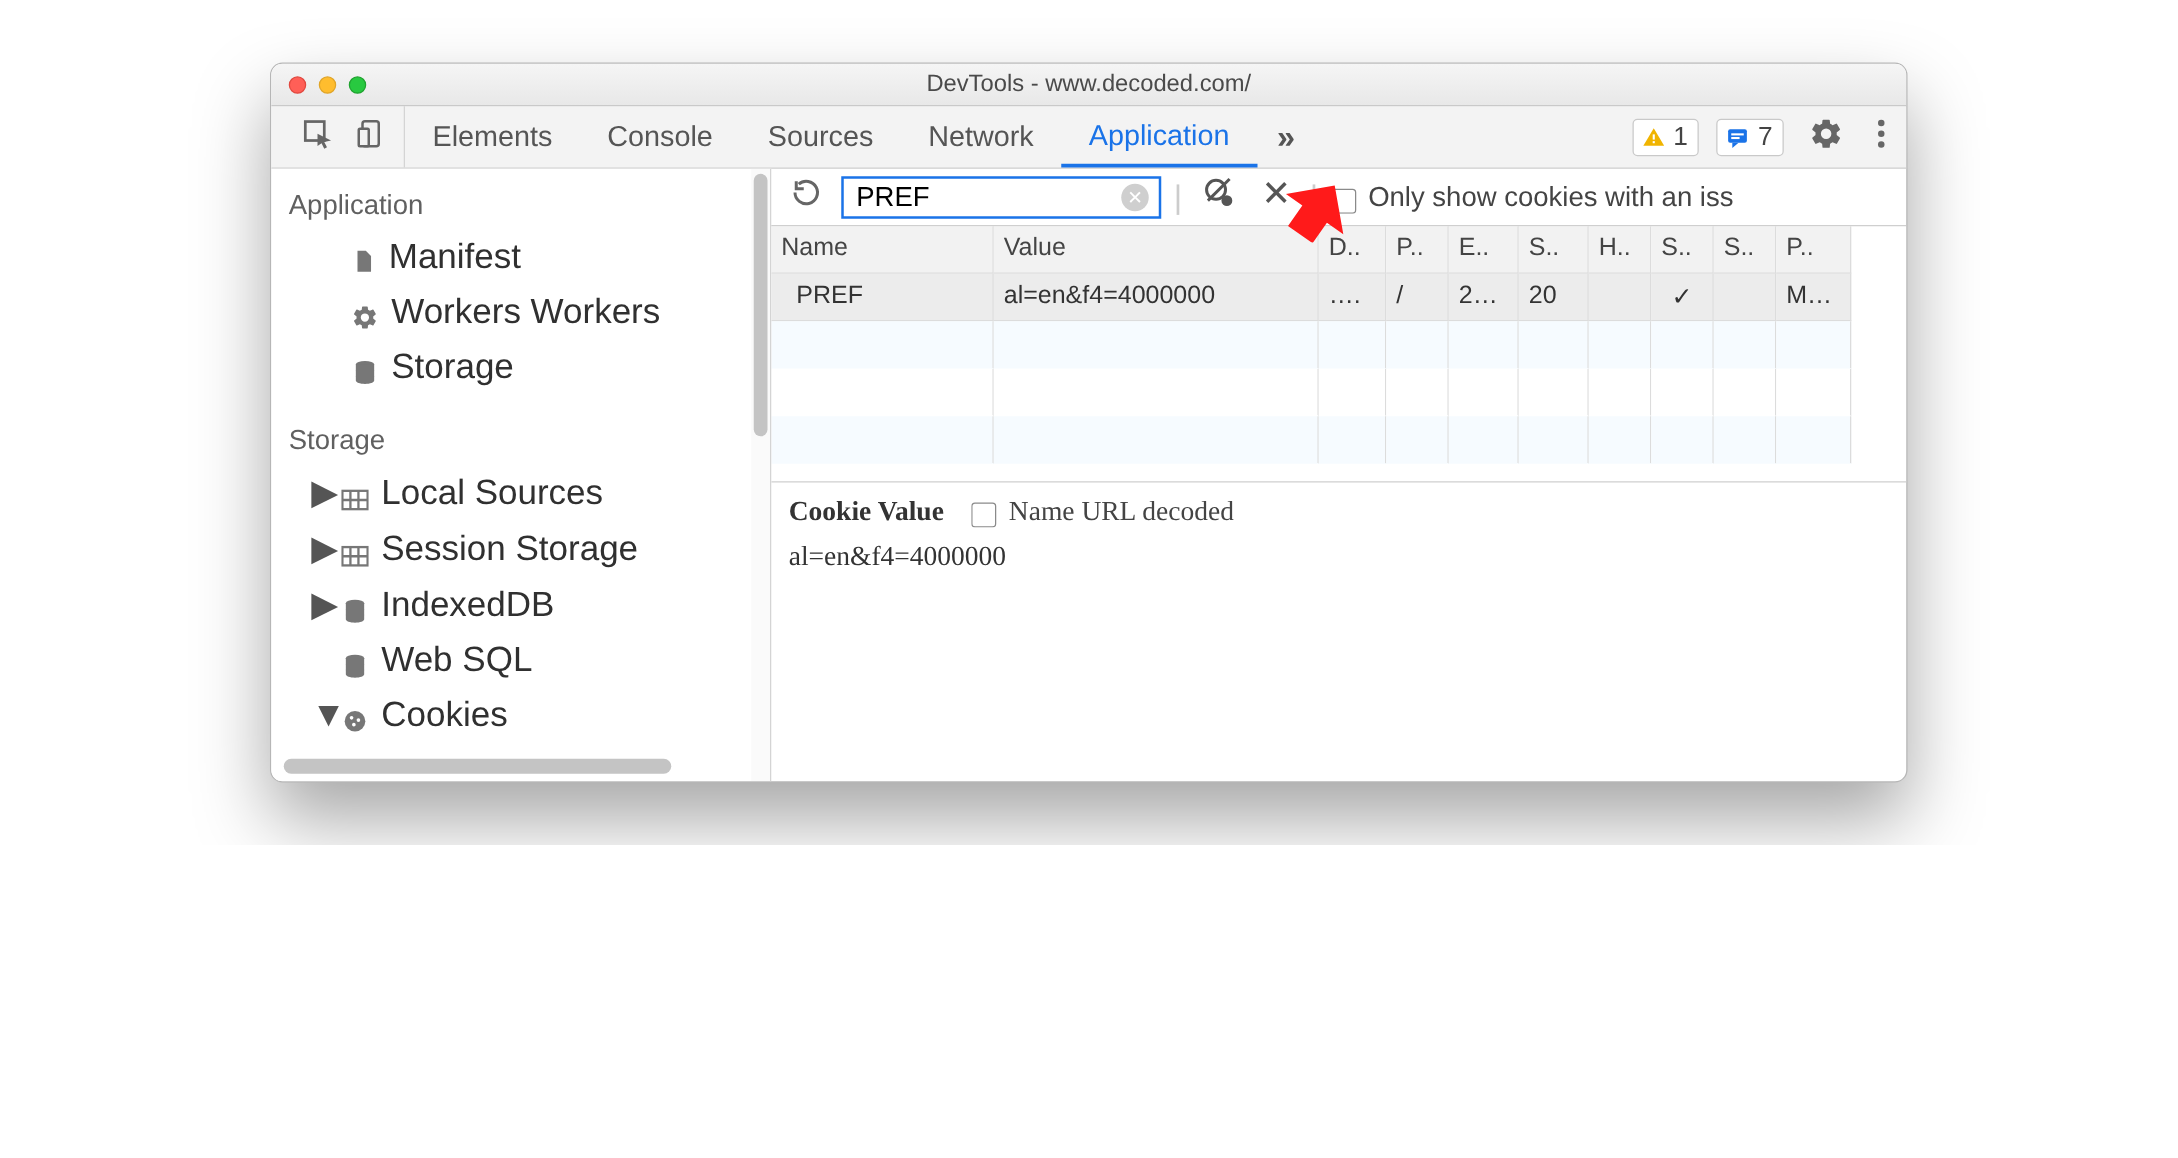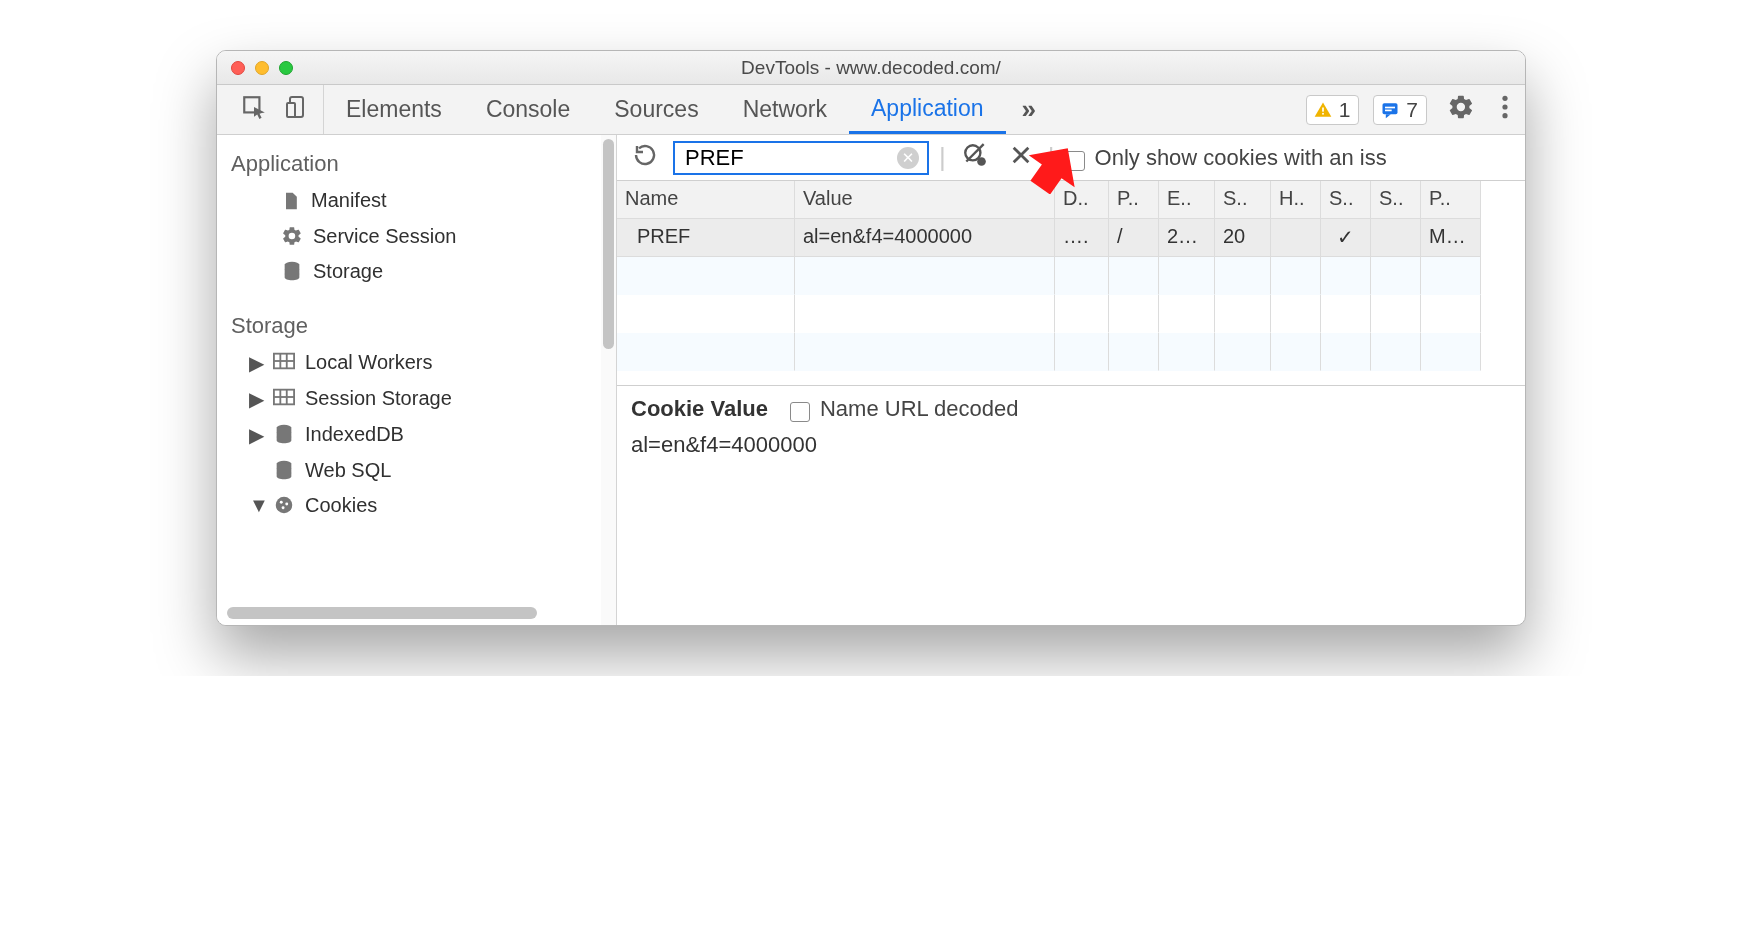--- a/index.html
+++ b/index.html
@@ -97,24 +97,24 @@
     background:#fff;
     overflow:hidden;
   }
   .section-head {
     font-size:22px;
     color:#606060;
     padding:10px 4px 6px;
   }
   .tree-item {
     display:flex;
-    align-items:flex-start;
+    align-items:flex-end;
     gap:10px;
     padding:6px 4px 6px 22px;
-    font-size:20px;
+    font-size:28px;
     color:#303030;
     cursor:pointer;
   }
   .tree-item.sub { padding-left:30px; }
   .tree-item .chev { width:14px; text-align:center; color:#555;}
   .scroll-stub { position:absolute; right:0; top:0; bottom:0; width:15px; background:#fafafa;}
   .scroll-thumb { position:absolute; right:2px; top:4px; width:11px; height:210px; background:#c4c4c4; border-radius:6px;}
   .hscroll { position:absolute; left:10px; bottom:6px; height:12px; width:310px; background:#c4c4c4; border-radius:6px;}
   
   .main {
@@ -183,20 +183,21 @@
   .grow.head > div { background:#f2f2f2; color:#444;}
   .grow.firstdata > div { background:#ececec; }
   .grow.even > div { background:#f6fbff; border-bottom-color:transparent;}
   .grow.empty > div { background:#fff; border-bottom-color:transparent;}
   
   .details {
     flex:1;
     padding:10px 14px;
     font-size:22px;
     color:#333;
+    font-family:Liberation Serif, serif;
   }
   .details .hdr { display:flex; align-items:center; gap:22px; }
   .details .hdr b { color:#333;}
 </style>
 </head>
 <body>
 
 <div class="window">
 
   <div class="titlebar">
@@ -274,21 +275,21 @@
         <svg width="20" height="24" viewBox="0 0 24 24" fill="#777">
             <path d="M6 2h8l5 5v15H6z"></path>
           </svg>
         <span>Manifest</span>
       </div>
       <div class="tree-item sub">
         <span class="chev"></span>
         <svg width="22" height="22" viewBox="0 0 24 24" fill="#777">
             <path d="M19.14,12.94a7,7,0,0,0,.05-.94,7,7,0,0,0-.05-.94l2.11-1.65a.5.5,0,0,0,.12-.64l-2-3.46a.5.5,0,0,0-.61-.22l-2.49,1a7,7,0,0,0-1.62-.94L14.4,2.81A.5.5,0,0,0,13.91,2.4H9.91a.5.5,0,0,0-.49.41L9.17,5.15a7,7,0,0,0-1.62.94l-2.49-1a.5.5,0,0,0-.61.22l-2,3.46a.5.5,0,0,0,.12.64L4.68,11.06a7,7,0,0,0-.05.94,7,7,0,0,0,.05.94L2.57,14.59a.5.5,0,0,0-.12.64l2,3.46a.5.5,0,0,0,.61.22l2.49-1a7,7,0,0,0,1.62.94l.25,2.34a.5.5,0,0,0,.49.41h4a.5.5,0,0,0,.49-.41l.25-2.34a7,7,0,0,0,1.62-.94l2.49,1a.5.5,0,0,0,.61-.22l2-3.46a.5.5,0,0,0-.12-.64ZM11.91,15.6A3.6,3.6,0,1,1,15.51,12,3.6,3.6,0,0,1,11.91,15.6Z"></path>
           </svg>
-        <span>Service Session</span>
+        <span>Workers Workers</span>
       </div>
       <div class="tree-item sub">
         <span class="chev"></span>
         <svg width="22" height="22" viewBox="0 0 24 24" fill="#777">
             <ellipse cx="12" cy="5" rx="8" ry="3"></ellipse>
             <path d="M4 5v5c0 1.66 3.58 3 8 3s8-1.34 8-3V5"></path>
             <path d="M4 10v5c0 1.66 3.58 3 8 3s8-1.34 8-3v-5"></path>
             <path d="M4 15v4c0 1.66 3.58 3 8 3s8-1.34 8-3v-4"></path>
           </svg>
         <span>Storage</span>
@@ -297,21 +298,21 @@
       <div class="section-head" style="margin-top:14px;">Storage</div>
 
       <div class="tree-item">
         <span class="chev">▶</span>
         <svg width="22" height="20" viewBox="0 0 24 18" fill="#777">
             <rect x="1" y="1" width="22" height="16" fill="none" stroke="#777" stroke-width="2"></rect>
             <line x1="1" y1="9" x2="23" y2="9" stroke="#777" stroke-width="2"></line>
             <line x1="8" y1="1" x2="8" y2="17" stroke="#777" stroke-width="2"></line>
             <line x1="15" y1="1" x2="15" y2="17" stroke="#777" stroke-width="2"></line>
           </svg>
-        <span>Local Workers</span>
+        <span>Local Sources</span>
       </div>
       <div class="tree-item">
         <span class="chev">▶</span>
         <svg width="22" height="20" viewBox="0 0 24 18" fill="#777">
             <rect x="1" y="1" width="22" height="16" fill="none" stroke="#777" stroke-width="2"></rect>
             <line x1="1" y1="9" x2="23" y2="9" stroke="#777" stroke-width="2"></line>
             <line x1="8" y1="1" x2="8" y2="17" stroke="#777" stroke-width="2"></line>
             <line x1="15" y1="1" x2="15" y2="17" stroke="#777" stroke-width="2"></line>
           </svg>
         <span>Session Storage</span>

